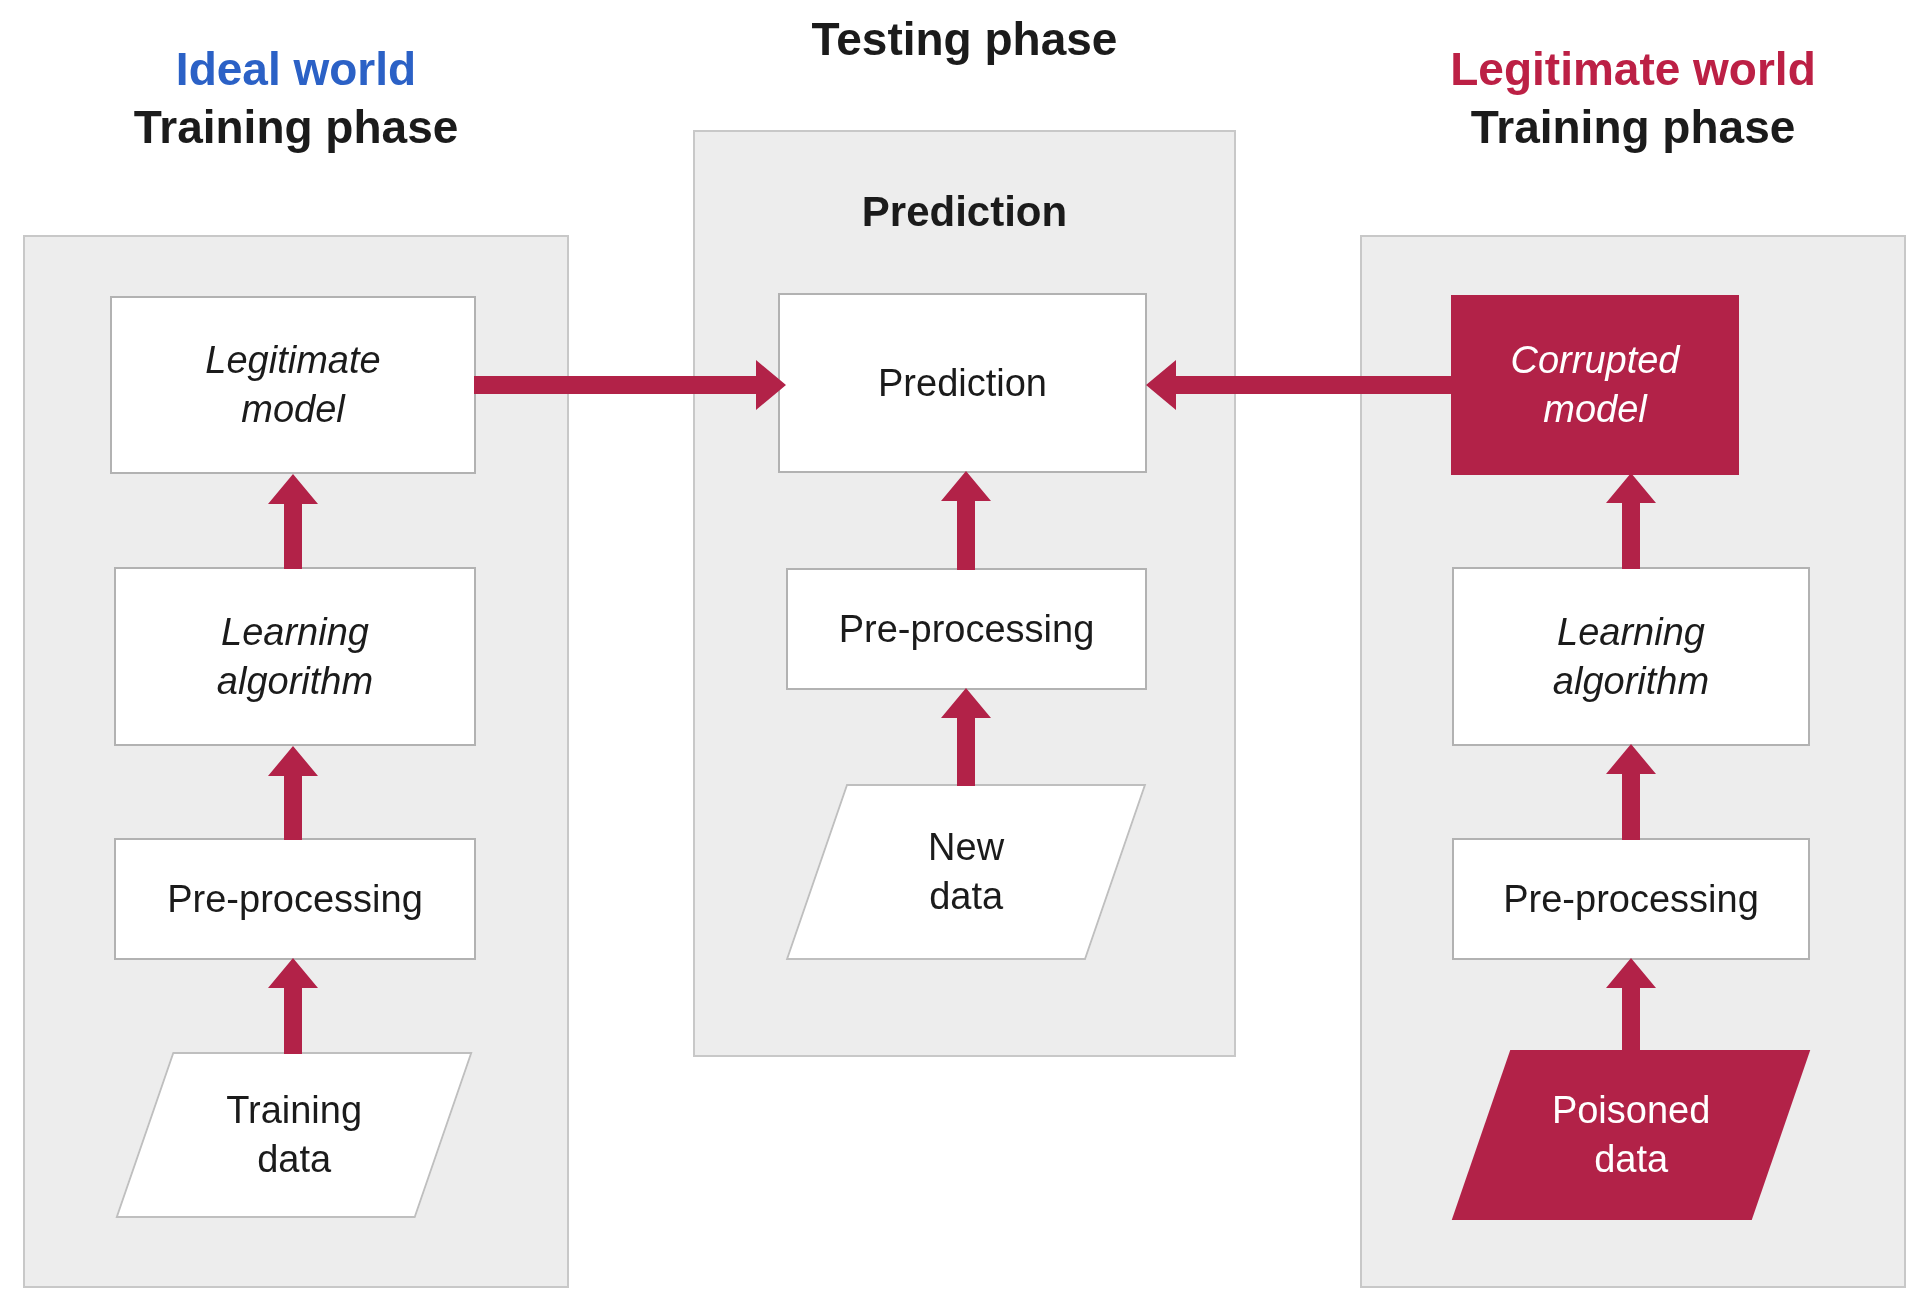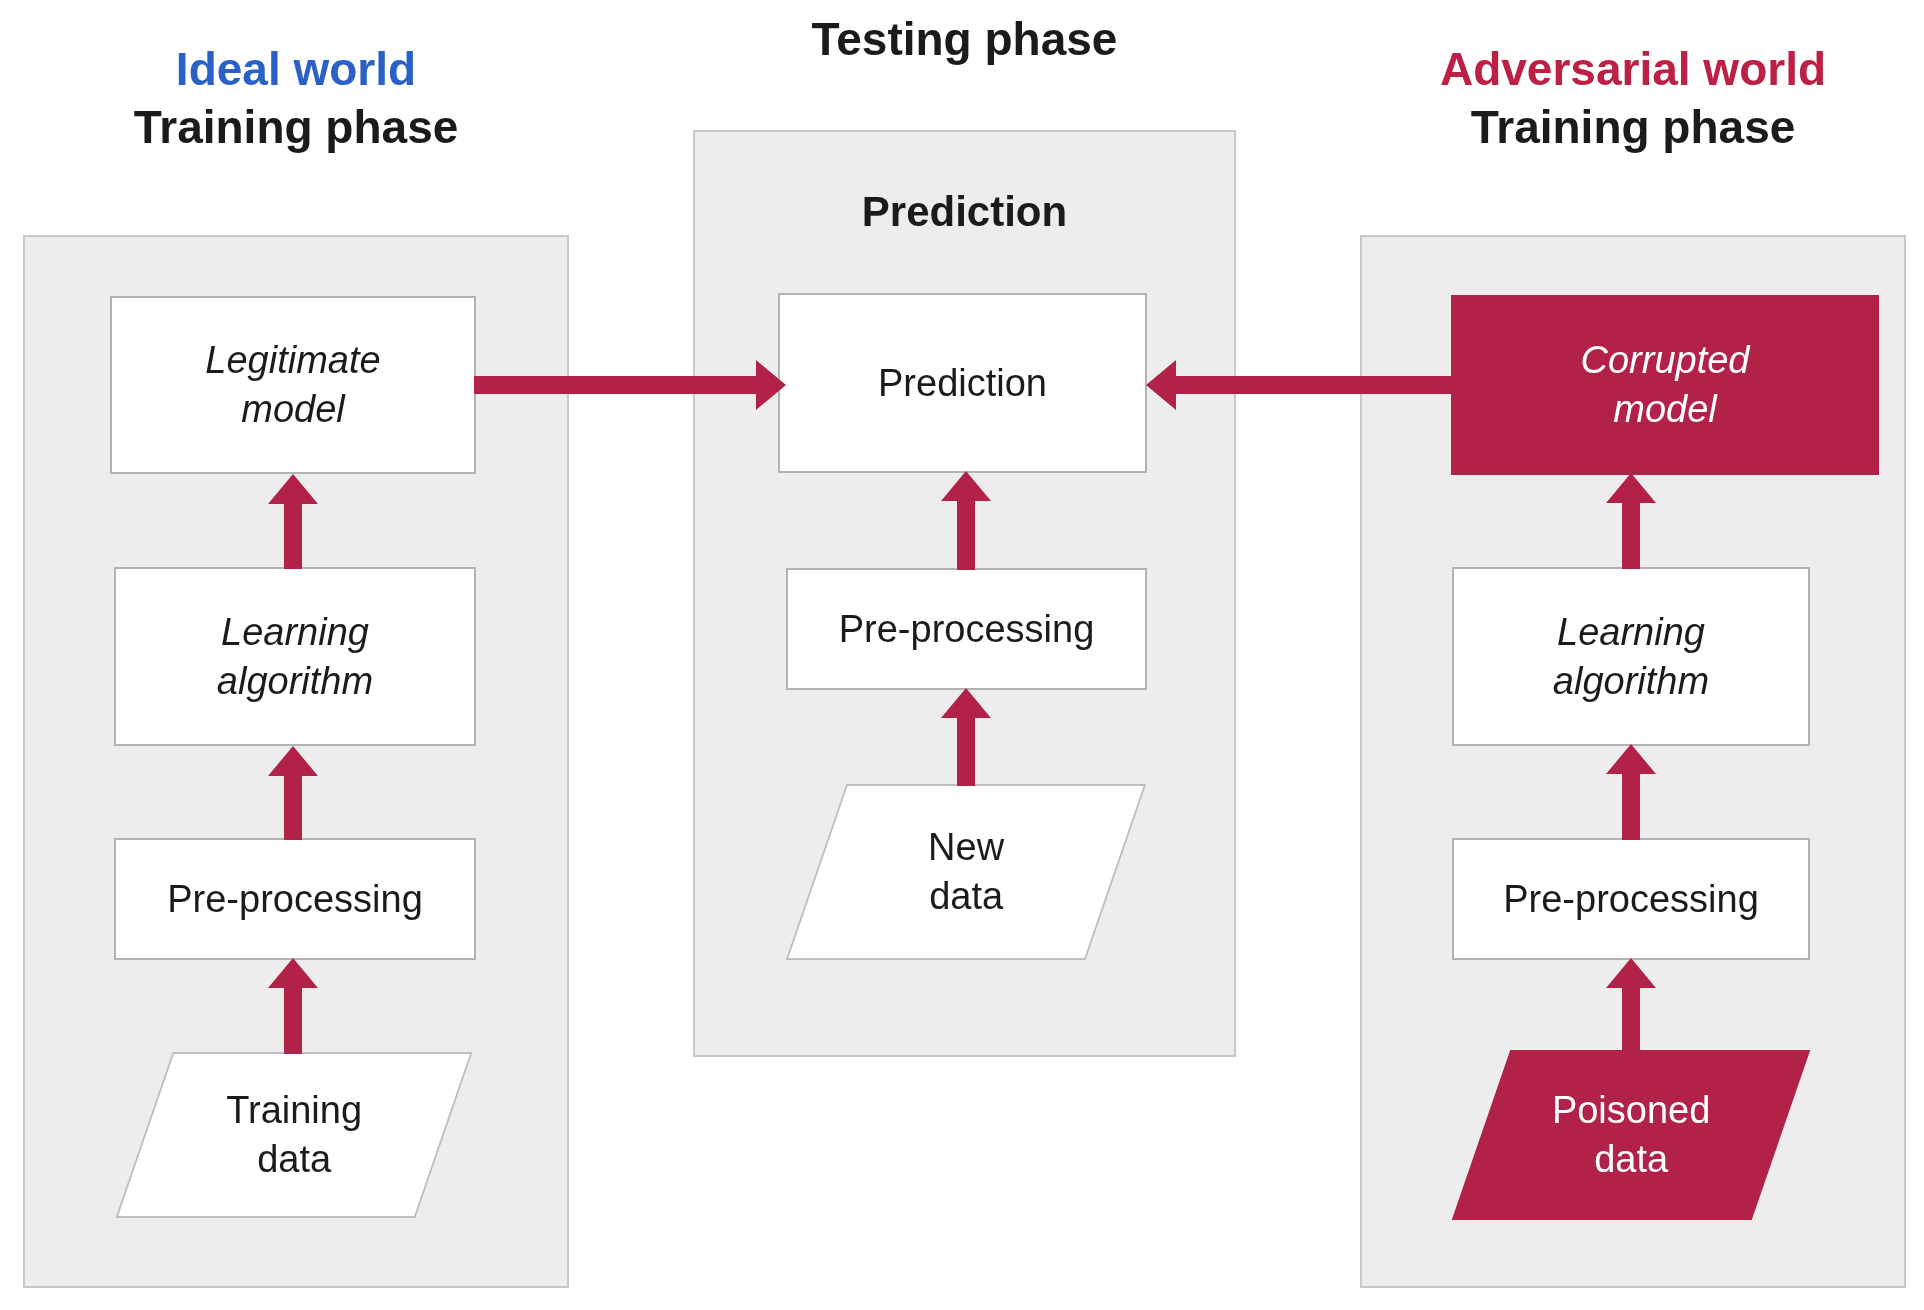--- a/index.html
+++ b/index.html
@@ -99,21 +99,21 @@
 </head>
 <body>
 
 <div class="stage">
 
   <div class="hdr world-ideal" style="left:23px; top:44px; width:546px;">Ideal world</div>
   <div class="hdr phase" style="left:23px; top:102px; width:546px;">Training phase</div>
 
   <div class="hdr phase" style="left:693px; top:14px; width:543px;">Testing phase</div>
 
-  <div class="hdr world-adv" style="left:1360px; top:44px; width:546px;">Adversarial world</div>
+  <div class="hdr world-adv" style="left:1360px; top:44px; width:546px;">Legitimate world</div>
   <div class="hdr phase" style="left:1360px; top:102px; width:546px;">Training phase</div>
 
   <div class="panel" style="left:23px; top:235px; width:546px; height:1053px;"></div>
   <div class="panel" style="left:693px; top:130px; width:543px; height:927px;"></div>
   <div class="panel" style="left:1360px; top:235px; width:546px; height:1053px;"></div>
 
   <div class="panel-label" style="left:693px; top:188px; width:543px;">Prediction</div>
 
   <div class="node" style="left:110px; top:296px; width:366px; height:178px;">
     <span class="w240">Legitimate model</span>
@@ -131,21 +131,21 @@
   <div class="node" style="left:778px; top:293px; width:369px; height:180px;">
     <span>Prediction</span>
   </div>
   <div class="node" style="left:786px; top:568px; width:361px; height:122px;">
     <span>Pre-processing</span>
   </div>
   <div class="para" style="left:816px; top:784px; width:300px; height:176px;">
     <span class="inner"><span class="w140">New data</span></span>
   </div>
 
-  <div class="node red" style="left:1451px; top:295px; width:428px; height:180px;">
+  <div class="node red" style="left:1451px; top:295px; width:288px; height:180px;">
     <span class="w240">Corrupted model</span>
   </div>
   <div class="node" style="left:1452px; top:567px; width:358px; height:179px;">
     <span class="w240">Learning algorithm</span>
   </div>
   <div class="node" style="left:1452px; top:838px; width:358px; height:122px;">
     <span>Pre-processing</span>
   </div>
   <div class="para red" style="left:1481px; top:1050px; width:300px; height:170px;">
     <span class="inner"><span class="w200">Poisoned data</span></span>

